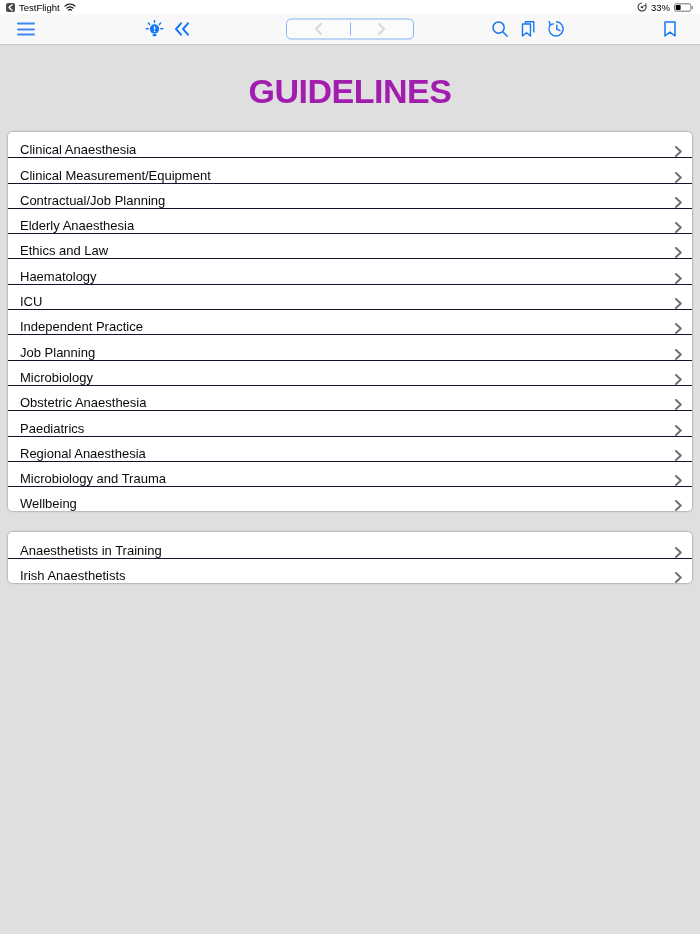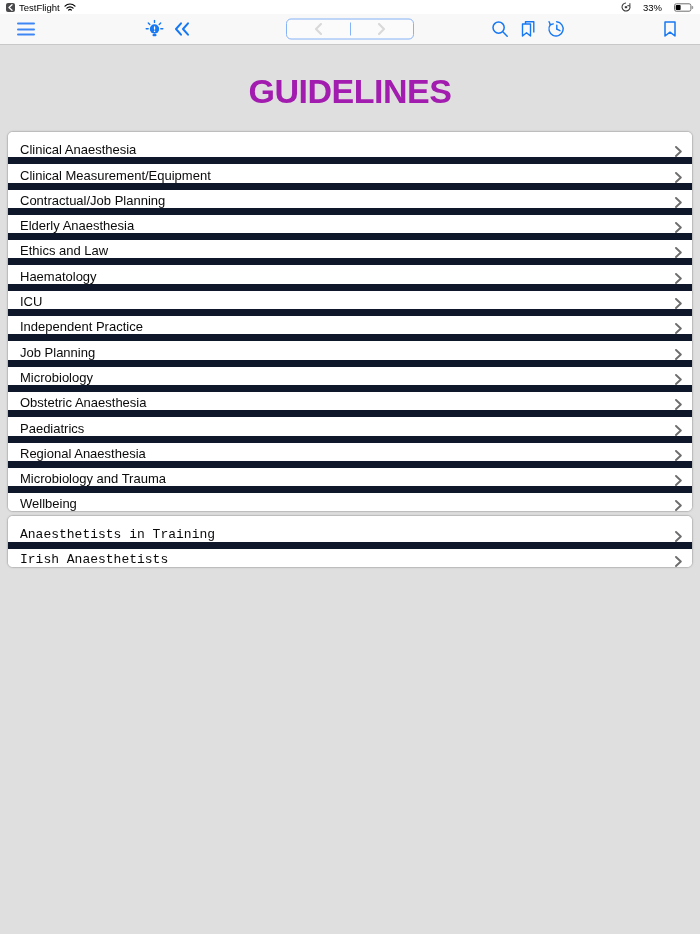--- a/index.html
+++ b/index.html
@@ -19,21 +19,21 @@
   .sb-left{ position:absolute; left:6px; top:0; height:14px; display:flex; align-items:center; gap:4px; }
   .back-chip{
     width:9px; height:9px; border-radius:2px; background:#4a4a4c;
     display:flex; align-items:center; justify-content:center;
   }
   .sb-app{ font-size:9.5px; color:#000; }
   .sb-time{
     position:absolute; left:0; right:0; top:1px; text-align:center;
     font-size:9.5px; font-weight:700;
   }
-  .sb-right{ position:absolute; right:6px; top:0; height:14px; display:flex; align-items:center; gap:12px; }
+  .sb-right{ position:absolute; right:6px; top:0; height:14px; display:flex; align-items:center; gap:4px; }
   .sb-pct{ font-size:9.5px; }
 
   
   .toolbar{
     position:absolute; top:14px; left:0; width:700px; height:31px;
     background:#f8f8f8; border-bottom:1px solid #c8c8c8; z-index:4;
   }
   .tb-abs{ position:absolute; top:50%; transform:translateY(-50%); display:flex; align-items:center; }
   .hamburger{ left:17px; width:18px; height:13px; flex-direction:column; justify-content:space-between; cursor:pointer; }
   .hamburger span{ display:block; width:18px; height:2px; background:#3e86f4; border-radius:1px; }
@@ -63,26 +63,26 @@
     font-size:34px; font-weight:700; letter-spacing:-0.5px;
     color:#a21caf; line-height:34px;
   }
   .list-wrap{ margin-top:23px; }
   .list-section{
     margin:0 7px; background:#ffffff;
     border:1px solid #bdbdbd; border-radius:6px;
     box-shadow:0 0 2px rgba(0,0,0,0.12);
     overflow:hidden;
   }
-  .list-section + .list-section{ margin-top:3px;font-family:Liberation Mono, monospace; }
+  .list-section + .list-section{ margin-top:19px; }
   .row{
     height:25.3px; display:flex; align-items:flex-end; justify-content:space-between;
     padding:0 10px 0 12px; background:#fff; cursor:pointer;
   }
-  .row + .row{ border-top:7px solid #0f172a; }
+  .row + .row{ border-top:1px solid #0f172a; }
   .row-label{ font-size:13px; color:#0a0a0a; }
 </style>
 </head>
 <body>
 
 <div class="statusbar">
   <div class="sb-left">
     <span class="back-chip">
       <svg width="5" height="7" viewBox="0 0 5 7">
           <polyline points="4,0.7 1,3.5 4,6.3" fill="none" stroke="#fff" stroke-width="1.3" stroke-linecap="round" stroke-linejoin="round"></polyline>

